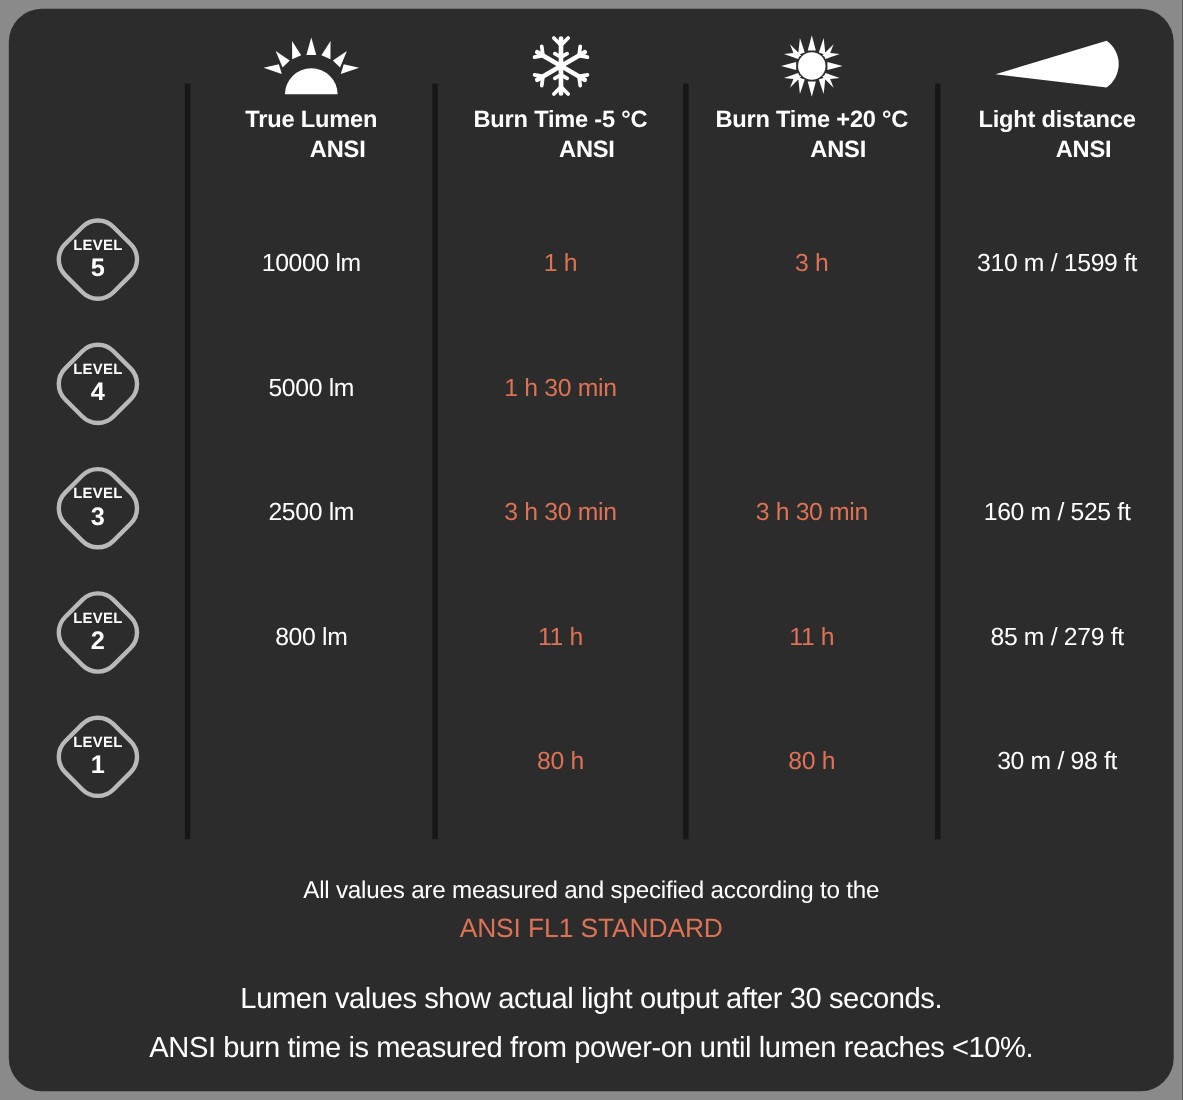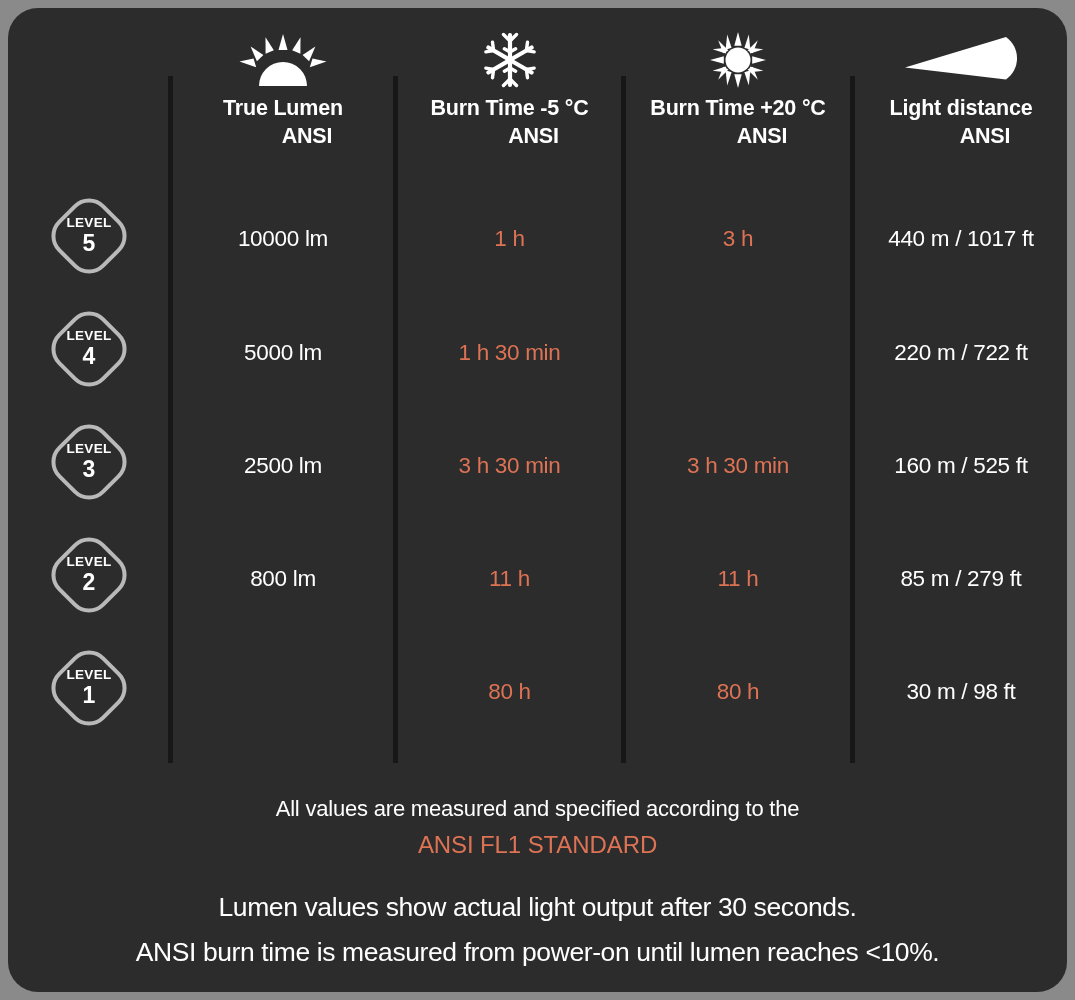--- a/index.html
+++ b/index.html
@@ -272,32 +272,31 @@
   <div class="badge" style="top:186px">
     <div class="shape"></div>
     <div class="txt">
       <span class="lvl-word">LEVEL</span>
       <span class="lvl-num">5</span>
     </div>
   </div>
   <div class="cell v1" style="top:218px">10000 lm</div>
   <div class="cell v2" style="top:218px">1 h</div>
   <div class="cell v3" style="top:218px">3 h</div>
-  <div class="cell v4" style="top:218px">440 m / 1017 ft</div>
+  <div class="cell v4" style="top:218px">310 m / 1599 ft</div>
 
   <div class="badge" style="top:299px">
     <div class="shape"></div>
     <div class="txt">
       <span class="lvl-word">LEVEL</span>
       <span class="lvl-num">4</span>
     </div>
   </div>
   <div class="cell v1" style="top:332px">5000 lm</div>
   <div class="cell v2" style="top:332px">1 h 30 min</div>
-  <div class="cell v4" style="top:332px">220 m / 722 ft</div>
 
   <div class="badge" style="top:412px">
     <div class="shape"></div>
     <div class="txt">
       <span class="lvl-word">LEVEL</span>
       <span class="lvl-num">3</span>
     </div>
   </div>
   <div class="cell v1" style="top:445px">2500 lm</div>
   <div class="cell v2" style="top:445px">3 h 30 min</div>

